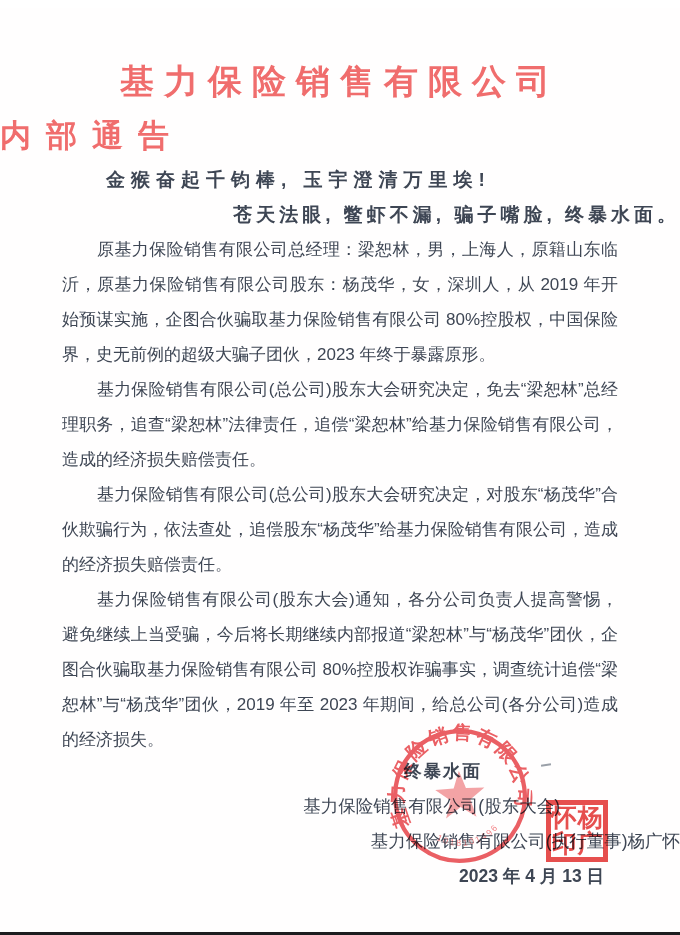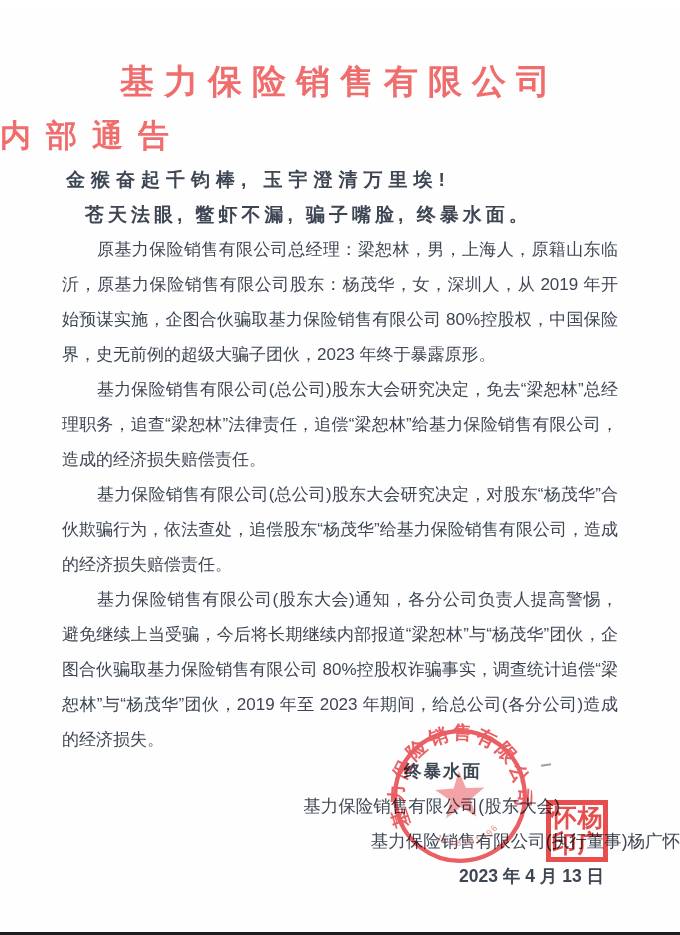--- a/index.html
+++ b/index.html
@@ -16,22 +16,22 @@
   }
   .subtitle {
     margin:12px 0 0 0; text-align:left;
     font-size:31px; font-weight:bold; color:#f06d6d;
     letter-spacing:15px; line-height:40px;
   }
   .slogan {
     margin:0; font-weight:bold; font-size:19px; color:#3e4654;
     line-height:35px; white-space:nowrap;
   }
-  .slogan-1 { margin-top:6px; padding-left:66px; letter-spacing:6px; }
-  .slogan-2 { padding-left:85px; letter-spacing:4px; }
+  .slogan-1 { margin-top:6px; padding-left:106px; letter-spacing:6px; }
+  .slogan-2 { padding-left:85px; letter-spacing:4px;text-align:right; }
   .body-text { margin:0 62px; }
   .para {
     margin:0; font-size:17px; line-height:35px; text-align:justify;
     text-indent:35px; text-justify:inter-ideograph;
   }
   .closing {
     position:absolute; left:0; right:0; top:746px;
     font-size:17.5px; line-height:35px; text-align:right;
   }
   .closing-line { white-space:nowrap; }

